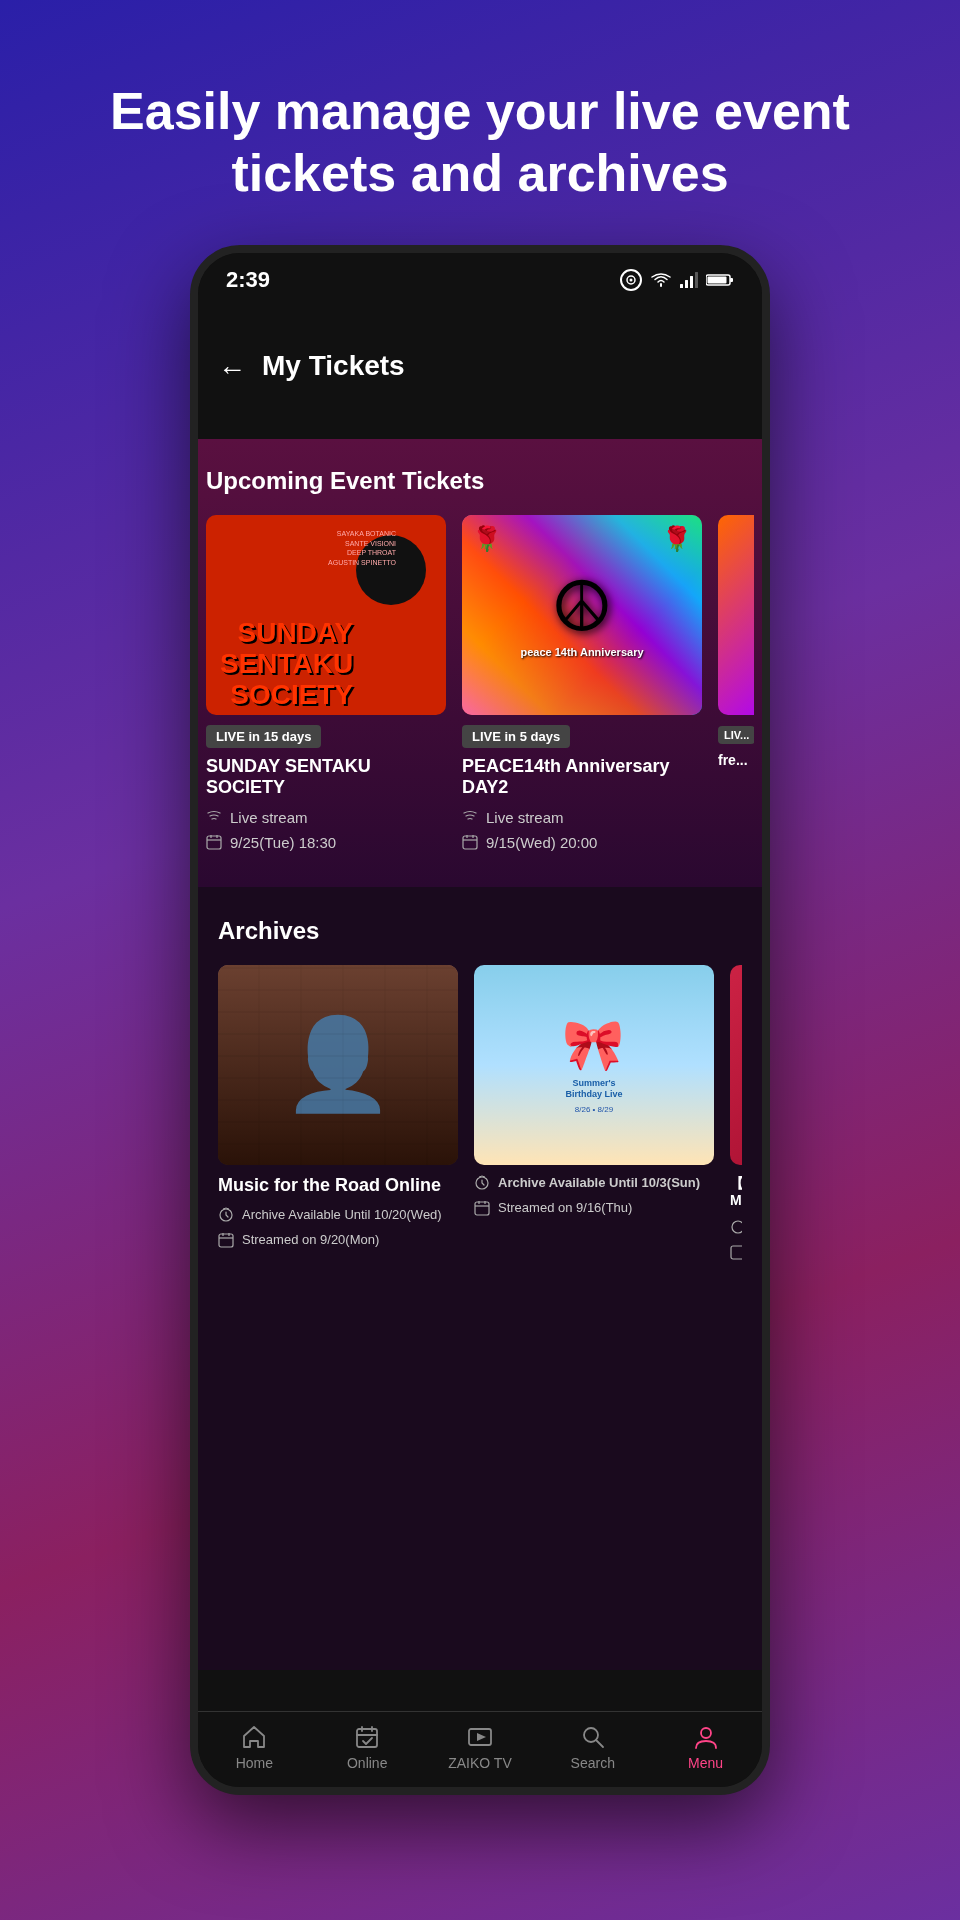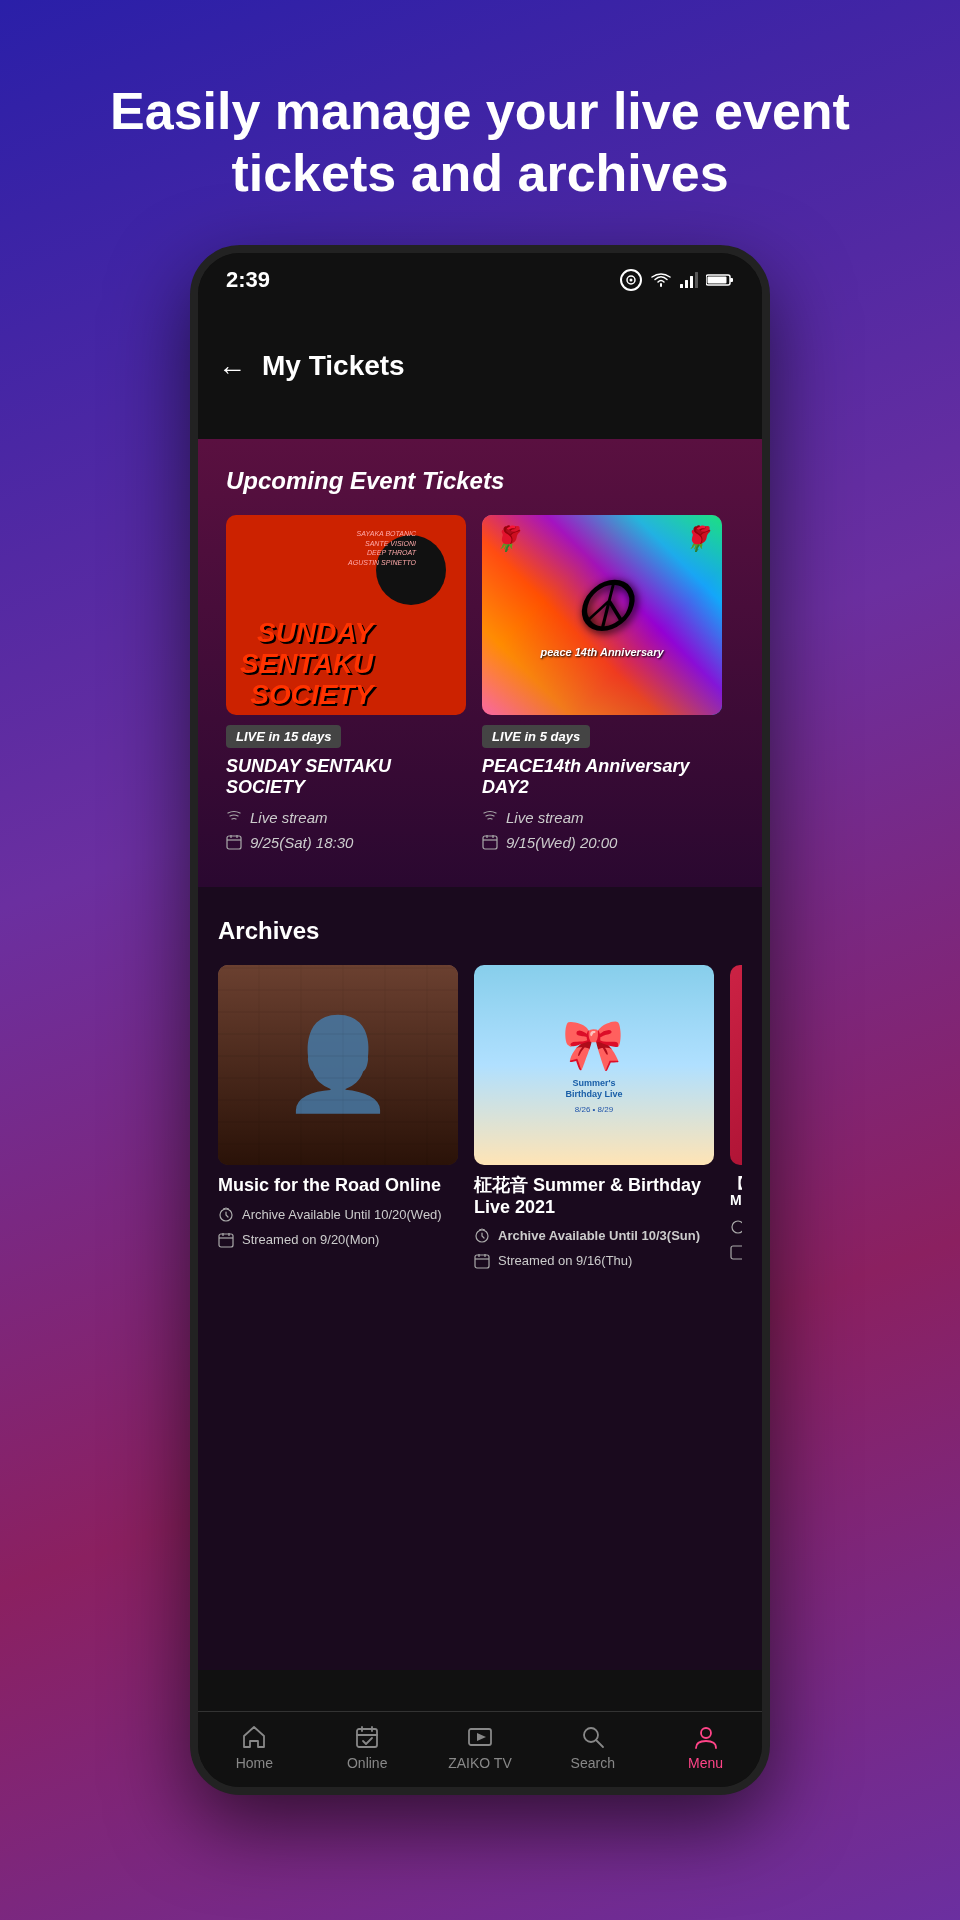--- a/index.html
+++ b/index.html
@@ -99,22 +99,21 @@
     .section-title {
       color: white;
       font-size: 24px;
       font-weight: 700;
       margin-bottom: 20px;
     }
 
     
     .upcoming-section {
       background: linear-gradient(180deg, #5a1040 0%, #2a0830 100%);
-      padding: 28px 28px 30px;
-      font-style: italic;
+      padding: 28px 8px 30px;
     }
 
     
     .cards-scroll {
       display: flex;
       gap: 16px;
       overflow-x: auto;
       padding-bottom: 4px;
     }
     .cards-scroll::-webkit-scrollbar { display: none; }
@@ -328,21 +327,21 @@
             </div>
             <div class="meta-row">
               <span class="meta-icon">
                 <svg width="16" height="16" viewBox="0 0 16 16" fill="none">
                   <rect x="1" y="2" width="14" height="13" rx="2" stroke="#aaa" stroke-width="1.2"></rect>
                   <line x1="5" y1="1" x2="5" y2="4" stroke="#aaa" stroke-width="1.2"></line>
                   <line x1="11" y1="1" x2="11" y2="4" stroke="#aaa" stroke-width="1.2"></line>
                   <line x1="1" y1="6" x2="15" y2="6" stroke="#aaa" stroke-width="1.2"></line>
                 </svg>
               </span>
-              <span>9/25(Sat) 18:30</span>
+              <span>9/25(Tue) 18:30</span>
             </div>
           </div>
         </div>
 
         <div class="ticket-card">
           <div class="card-image">
             <div class="card-img-peace">
               <div style="position:relative; width:100%; height:100%; display:flex; align-items:center; justify-content:center;">
 
                 <div style="position:absolute; inset:0; background: linear-gradient(45deg, #ff69b4, #ff8c00, #ff4500, #9400d3, #00bfff, #00ff7f); opacity:0.85;"></div>
@@ -433,21 +432,20 @@
         </div>
 
         <div class="ticket-card">
           <div class="card-image">
             <div style="width:100%; height:100%; background: linear-gradient(180deg, #87ceeb 0%, #b0e0ff 50%, #ffe4b5 100%); display:flex; flex-direction:column; align-items:center; justify-content:center; gap:4px;">
               <div style="font-size:50px;">🎀</div>
               <div style="font-size:9px; font-weight:800; color:#1a5fa8; text-align:center; padding:0 6px; line-height:1.3;">Summer's<br>Birthday Live</div>
               <div style="font-size:8px; color:#2255aa; text-align:right;">8/26 • 8/29</div>
             </div>
           </div>
-          <div class="card-title">柾花音 Summer &amp; Birthday Live 2021</div>
           <div class="card-meta">
             <div class="meta-row">
               <span class="meta-icon">
                 <svg width="16" height="16" viewBox="0 0 16 16" fill="none">
                   <circle cx="8" cy="8" r="6" stroke="#aaa" stroke-width="1.2"></circle>
                   <path d="M8 5 L8 8 L10 10" stroke="#aaa" stroke-width="1.2" stroke-linecap="round"></path>
                   <path d="M5 2 Q8 0 11 2" stroke="#aaa" stroke-width="1" fill="none"></path>
                 </svg>
               </span>
               <span style="font-size:13px;font-weight:bold;">Archive Available Until 10/3(Sun)</span>

